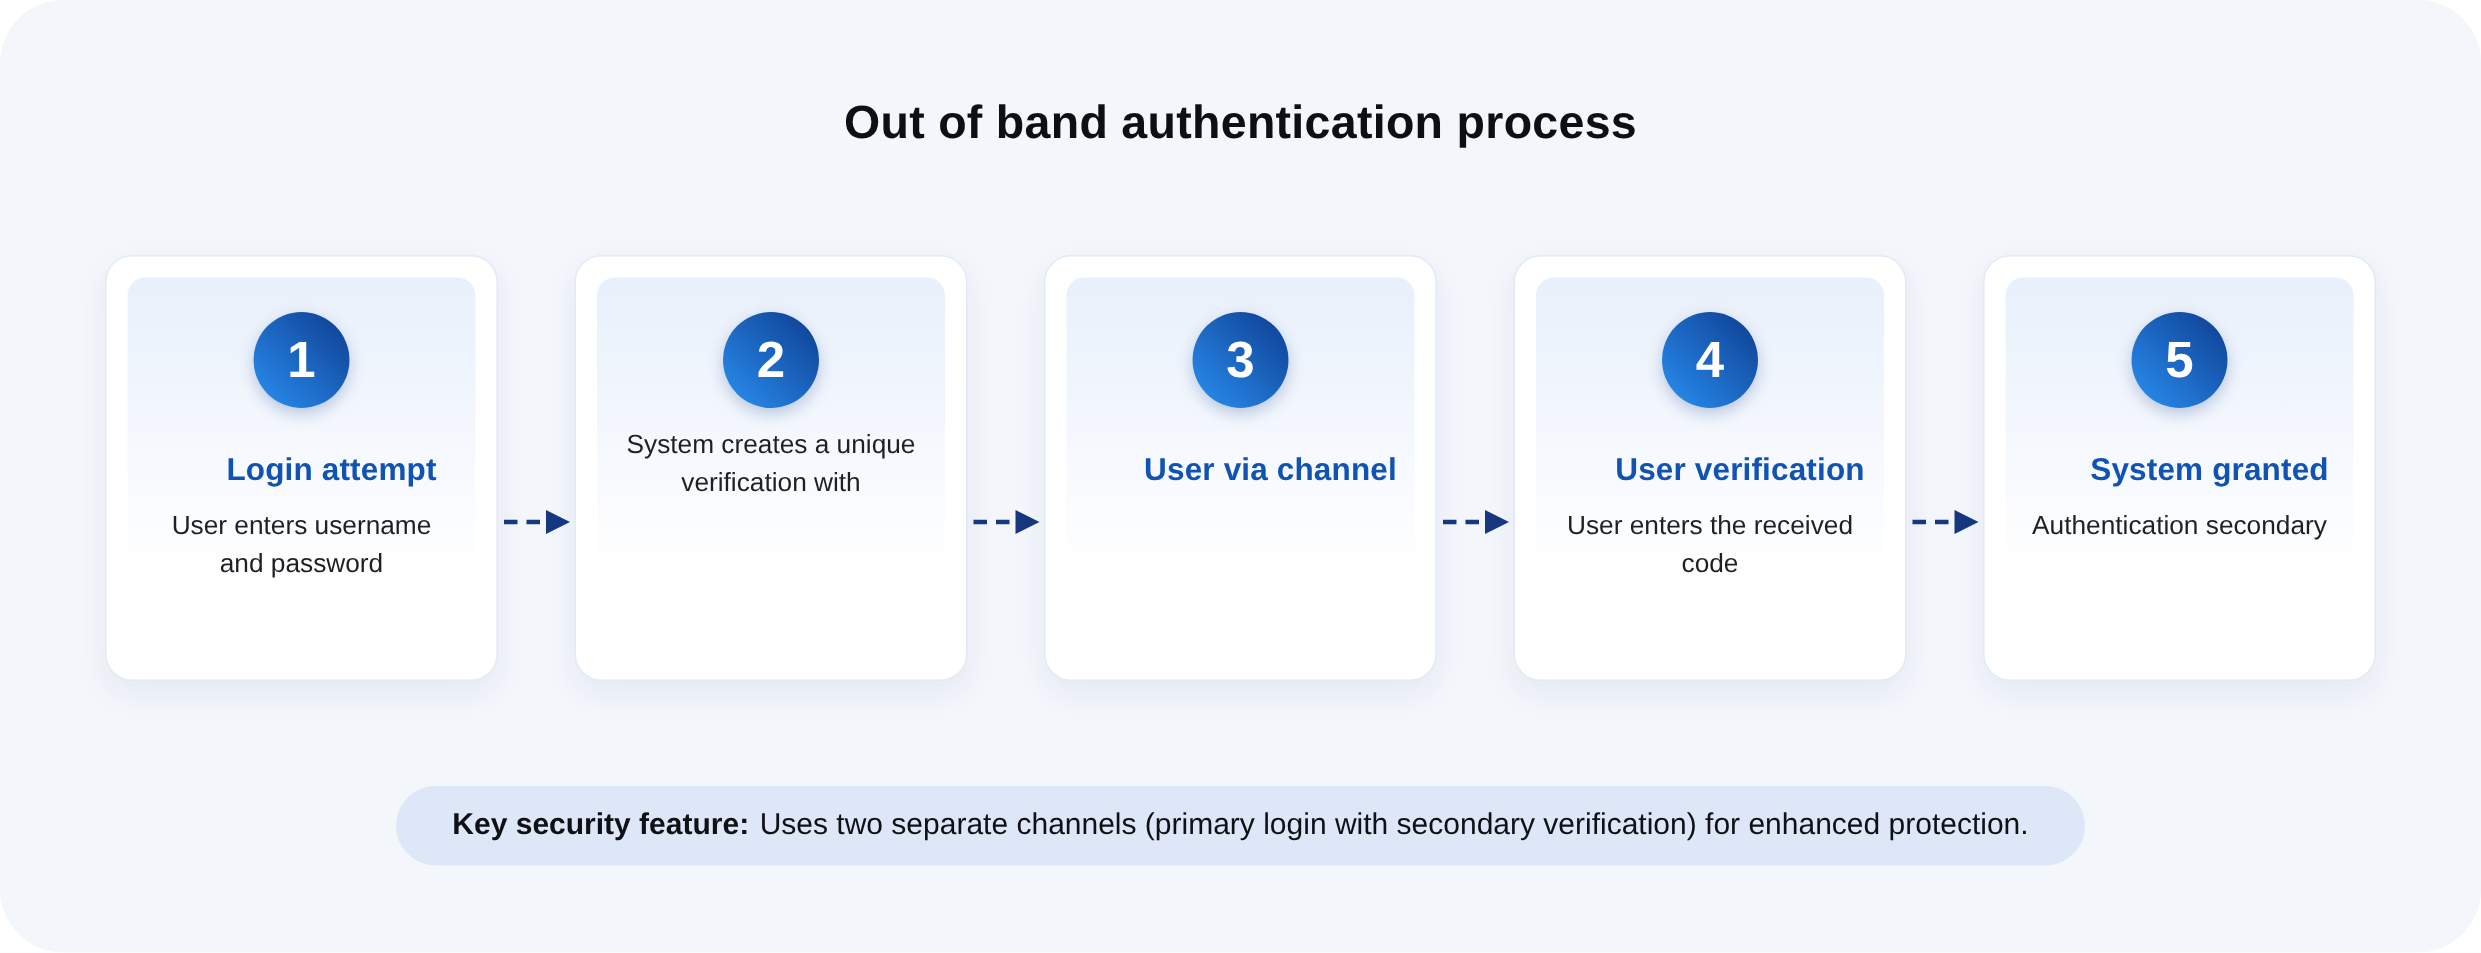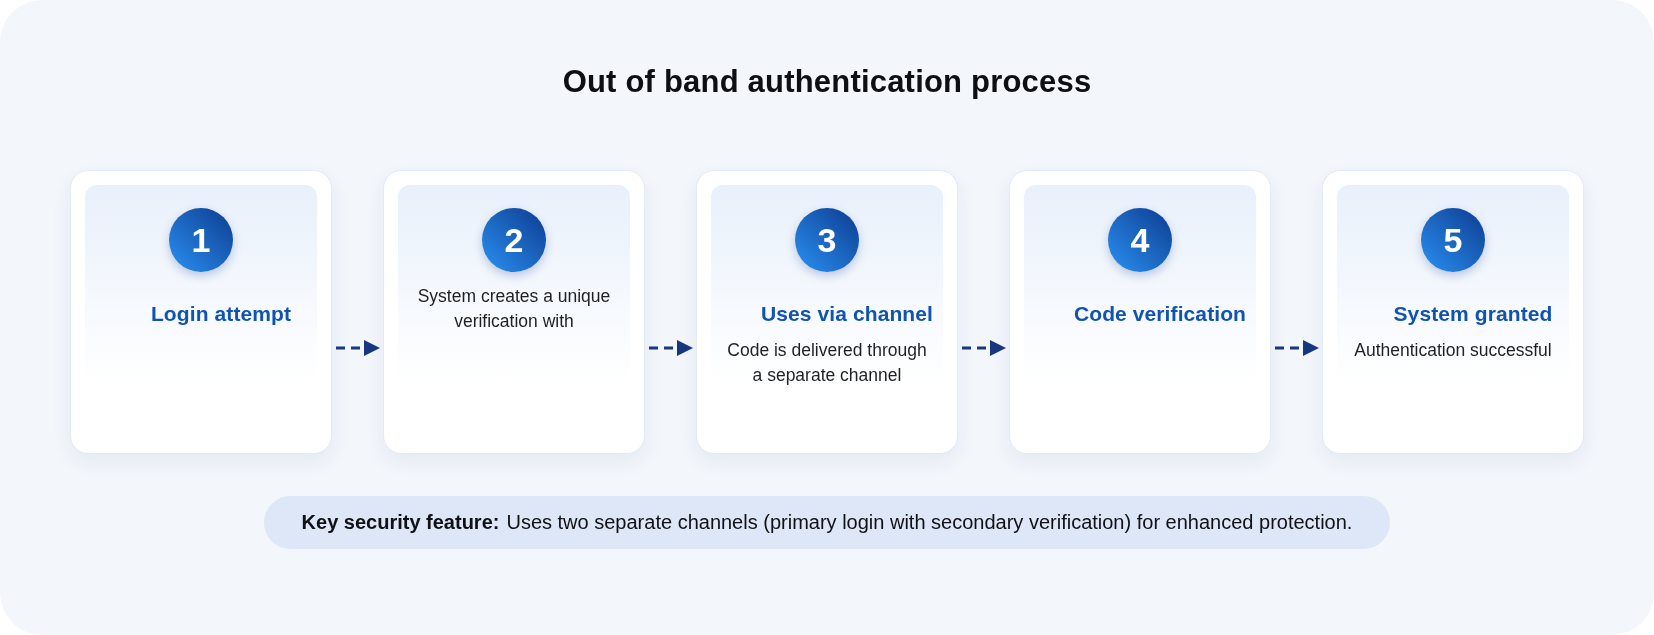--- a/index.html
+++ b/index.html
@@ -77,21 +77,21 @@
   .arrow-cell{
     width:51px;
     flex:0 0 auto;
     display:flex;
     align-items:center;
     justify-content:center;
     padding-top:72px; 
     box-sizing:border-box;
   }
   .note-pill{
-    margin:42px auto 0 auto;
+    margin:70px auto 0 auto;
     width:fit-content;
     max-width:1300px;
     background:#dde7f8;
     border-radius:32px;
     padding:15px 38px;
     font-size:20px;
     color:#101114;
     text-align:center;
   }
   .note-pill b{margin-right:.35em;font-weight:700;}
@@ -102,20 +102,21 @@
 <div class="canvas">
 
   <div class="page-title">Out of band authentication process</div>
 
   <div class="flow-row">
 
     <div class="step-card">
       <div class="step-inner">
         <div class="step-number">1</div>
         <div class="step-title">Login attempt</div>
+        <div class="step-desc">User enters username and password</div>
       </div>
     </div>
 
     <div class="arrow-cell">
       <svg width="46" height="20" viewBox="0 0 46 20">
         <line x1="1" y1="10" x2="29" y2="10" stroke="#17387e" stroke-width="3" stroke-dasharray="9 6"></line>
         <polygon points="29,2 45,10 29,18" fill="#17387e"></polygon>
       </svg>
     </div>
 
@@ -129,51 +130,51 @@
     <div class="arrow-cell">
       <svg width="46" height="20" viewBox="0 0 46 20">
         <line x1="1" y1="10" x2="29" y2="10" stroke="#17387e" stroke-width="3" stroke-dasharray="9 6"></line>
         <polygon points="29,2 45,10 29,18" fill="#17387e"></polygon>
       </svg>
     </div>
 
     <div class="step-card">
       <div class="step-inner">
         <div class="step-number">3</div>
-        <div class="step-title">Uses via channel</div>
-        <div class="step-desc">Code is delivered through a separate channel</div>
+        <div class="step-title">User via channel</div>
       </div>
     </div>
 
     <div class="arrow-cell">
       <svg width="46" height="20" viewBox="0 0 46 20">
         <line x1="1" y1="10" x2="29" y2="10" stroke="#17387e" stroke-width="3" stroke-dasharray="9 6"></line>
         <polygon points="29,2 45,10 29,18" fill="#17387e"></polygon>
       </svg>
     </div>
 
     <div class="step-card">
       <div class="step-inner">
         <div class="step-number">4</div>
-        <div class="step-title">Code verification</div>
+        <div class="step-title">User verification</div>
+        <div class="step-desc">User enters the received code</div>
       </div>
     </div>
 
     <div class="arrow-cell">
       <svg width="46" height="20" viewBox="0 0 46 20">
         <line x1="1" y1="10" x2="29" y2="10" stroke="#17387e" stroke-width="3" stroke-dasharray="9 6"></line>
         <polygon points="29,2 45,10 29,18" fill="#17387e"></polygon>
       </svg>
     </div>
 
     <div class="step-card">
       <div class="step-inner">
         <div class="step-number">5</div>
         <div class="step-title">System granted</div>
-        <div class="step-desc">Authentication successful</div>
+        <div class="step-desc">Authentication secondary</div>
       </div>
     </div>
 
   </div>
 
   <div class="note-pill">
     <b>Key security feature:</b><span>Uses two separate channels (primary login with secondary verification) for enhanced protection.</span>
   </div>
 
 </div>

